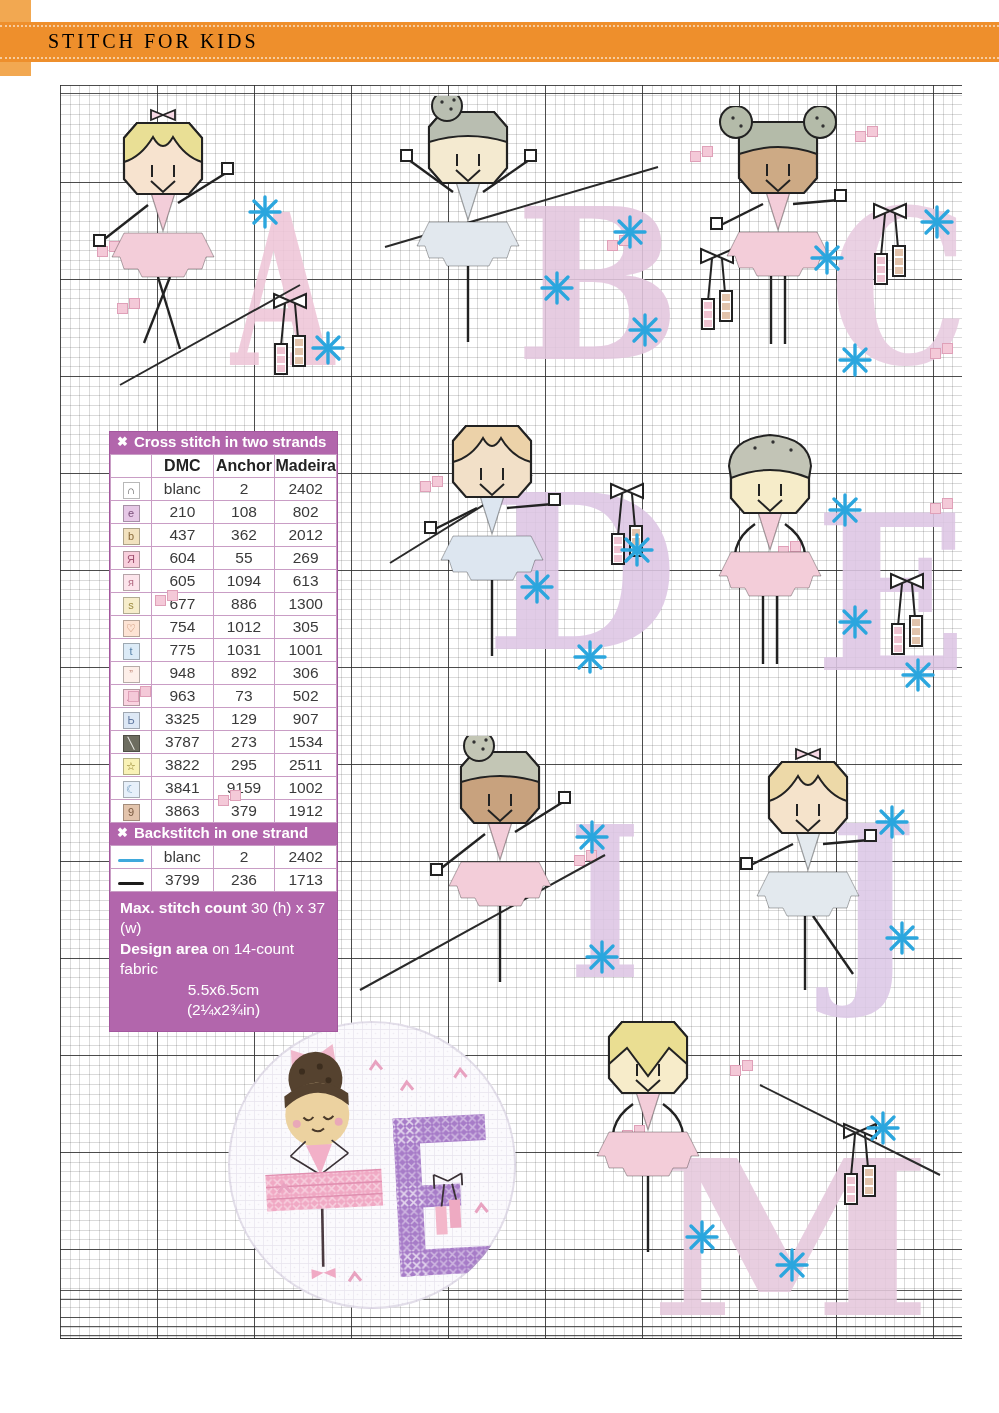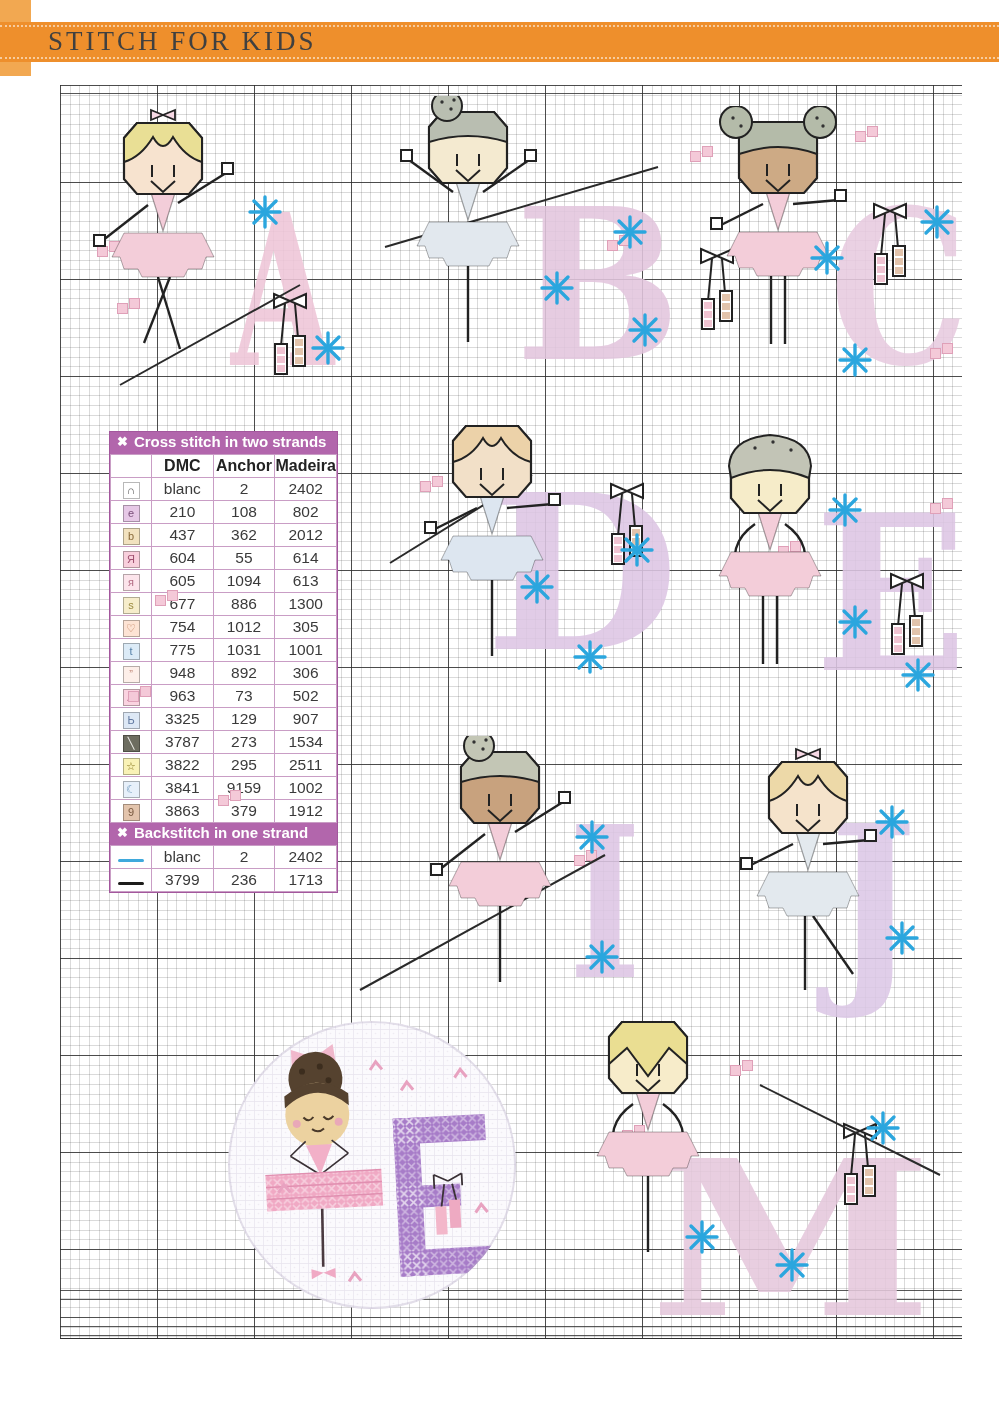--- a/index.html
+++ b/index.html
@@ -4,21 +4,21 @@
 <style>
   html,body{margin:0;padding:0;background:#fff;}
   .page{position:relative;width:999px;height:1413px;background:#ffffff;overflow:hidden;
         font-family:"Liberation Sans",sans-serif;}
   
   .corner-stripe{position:absolute;left:0;top:0;width:31px;height:76px;background:#f2a851;}
   .header-bar{position:absolute;left:0;top:22px;width:100%;height:40px;background:#ee8f2c;}
   .header-bar .dash{position:absolute;left:0;right:0;border-top:2px dotted rgba(255,255,255,.55);}
   .header-bar .dash.top{top:3px}.header-bar .dash.bot{bottom:3px}
   .header-title{position:absolute;left:48px;top:50%;transform:translateY(-52%);
-      font-family:"Liberation Serif",serif;font-size:27px;letter-spacing:3px;color:#404040;font-weight:500;}
+      font-family:"Liberation Serif",serif;font-size:20px;letter-spacing:3px;color:#000000;font-weight:500;}
   
   .chart{position:absolute;left:60px;top:85px;width:902px;height:1253px;background-color:#fff;
     background-image:
       repeating-linear-gradient(to right, rgba(45,45,45,.82) 0 1.4px, transparent 1.4px 97px),
       repeating-linear-gradient(to bottom, rgba(45,45,45,.82) 0 1.4px, transparent 1.4px 97px),
       repeating-linear-gradient(to right, rgba(70,70,70,.20) 0 1px, transparent 1px 9.7px),
       repeating-linear-gradient(to bottom, rgba(70,70,70,.20) 0 1px, transparent 1px 9.7px);
     border-bottom:1.5px solid #2f2f2f;}
   .xline{position:absolute;left:0;width:100%;height:0;border-top:1.3px solid rgba(45,45,45,.8);}
   .letter{position:absolute;display:flex;align-items:center;justify-content:center;
@@ -595,21 +595,21 @@
           <tr>
       <td><span class="sym" style="background:#f2e2bf;color:#8a6b3a">b</span></td>
       <td>437</td>
       <td>362</td>
       <td>2012</td>
           </tr>
           <tr>
       <td><span class="sym" style="background:#f8cfdc;color:#a05070">Я</span></td>
       <td>604</td>
       <td>55</td>
-      <td>614</td>
+      <td>269</td>
           </tr>
           <tr>
       <td><span class="sym" style="background:#fce4eb;color:#b06880">я</span></td>
       <td>605</td>
       <td>1094</td>
       <td>613</td>
           </tr>
           <tr>
       <td><span class="sym" style="background:#f6edcb;color:#9a8a40">s</span></td>
       <td>677</td>
@@ -685,16 +685,26 @@
       <td>2402</td>
           </tr>
           <tr>
       <td style="width:40px"><span class="bline" style="background:#1d1d1b"></span></td>
       <td>3799</td>
       <td>236</td>
       <td>1713</td>
           </tr>
         </tbody>
       </table>
+    <div class="legend-notes">
+      <div>
+        <b>Max. stitch count</b> <span>30 (h) x 37 (w)</span>
+      </div>
+      <div>
+        <b>Design area</b> <span>on 14-count fabric</span>
+      </div>
+      <div class="c">5.5x6.5cm</div>
+      <div class="c">(2¼x2¾in)</div>
+    </div>
   </div>
 
 
 </div>
 
 </body></html>

